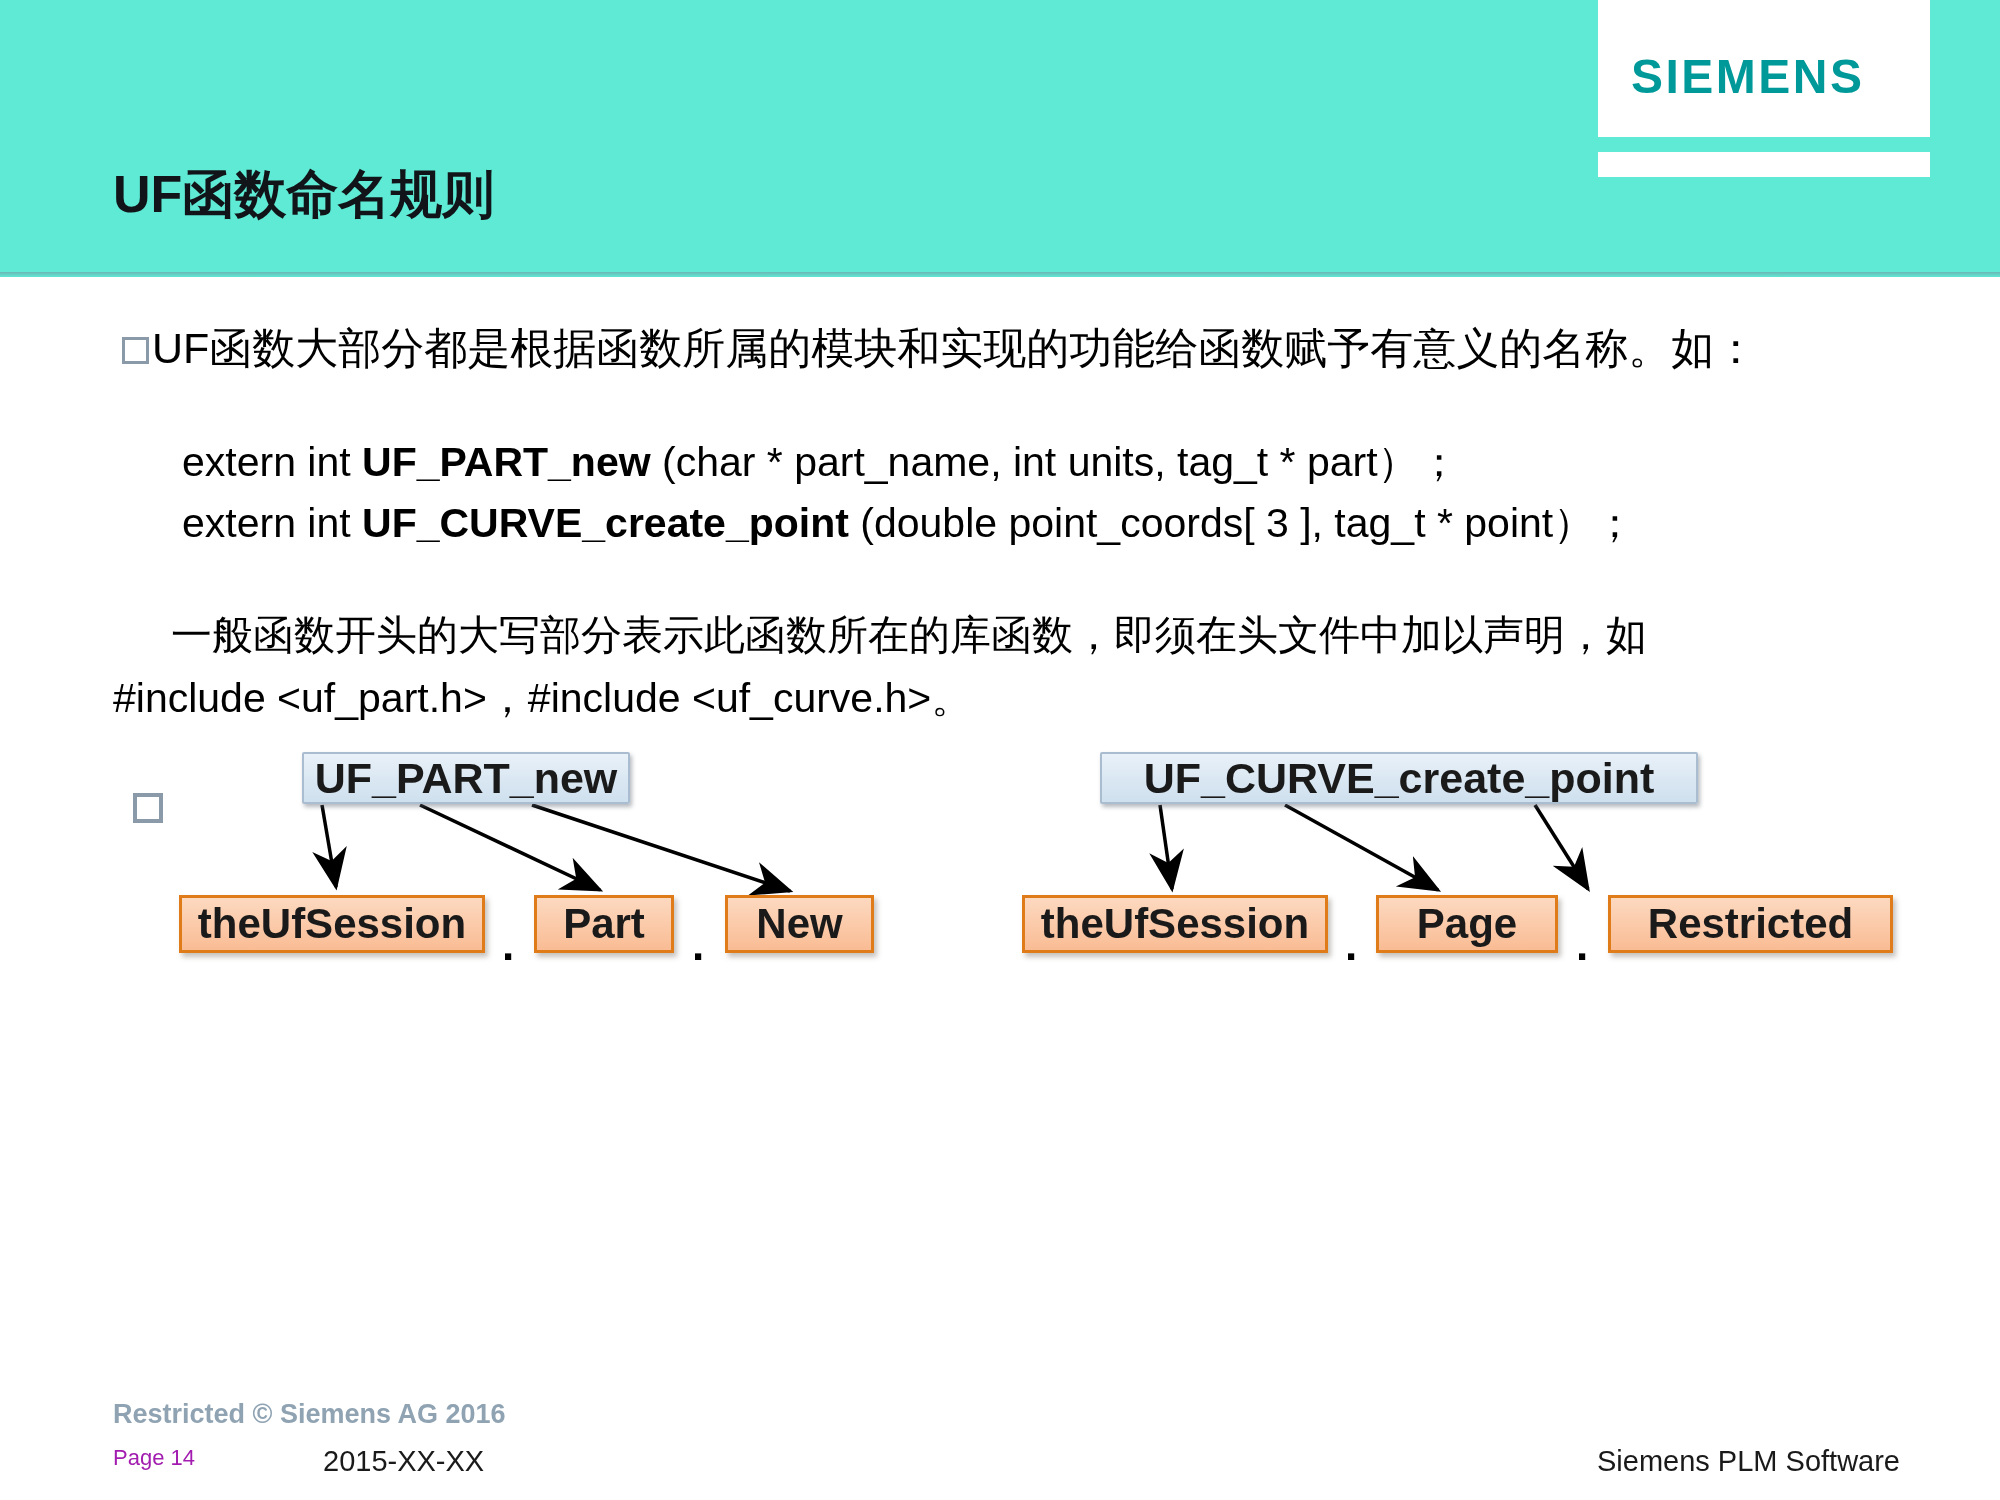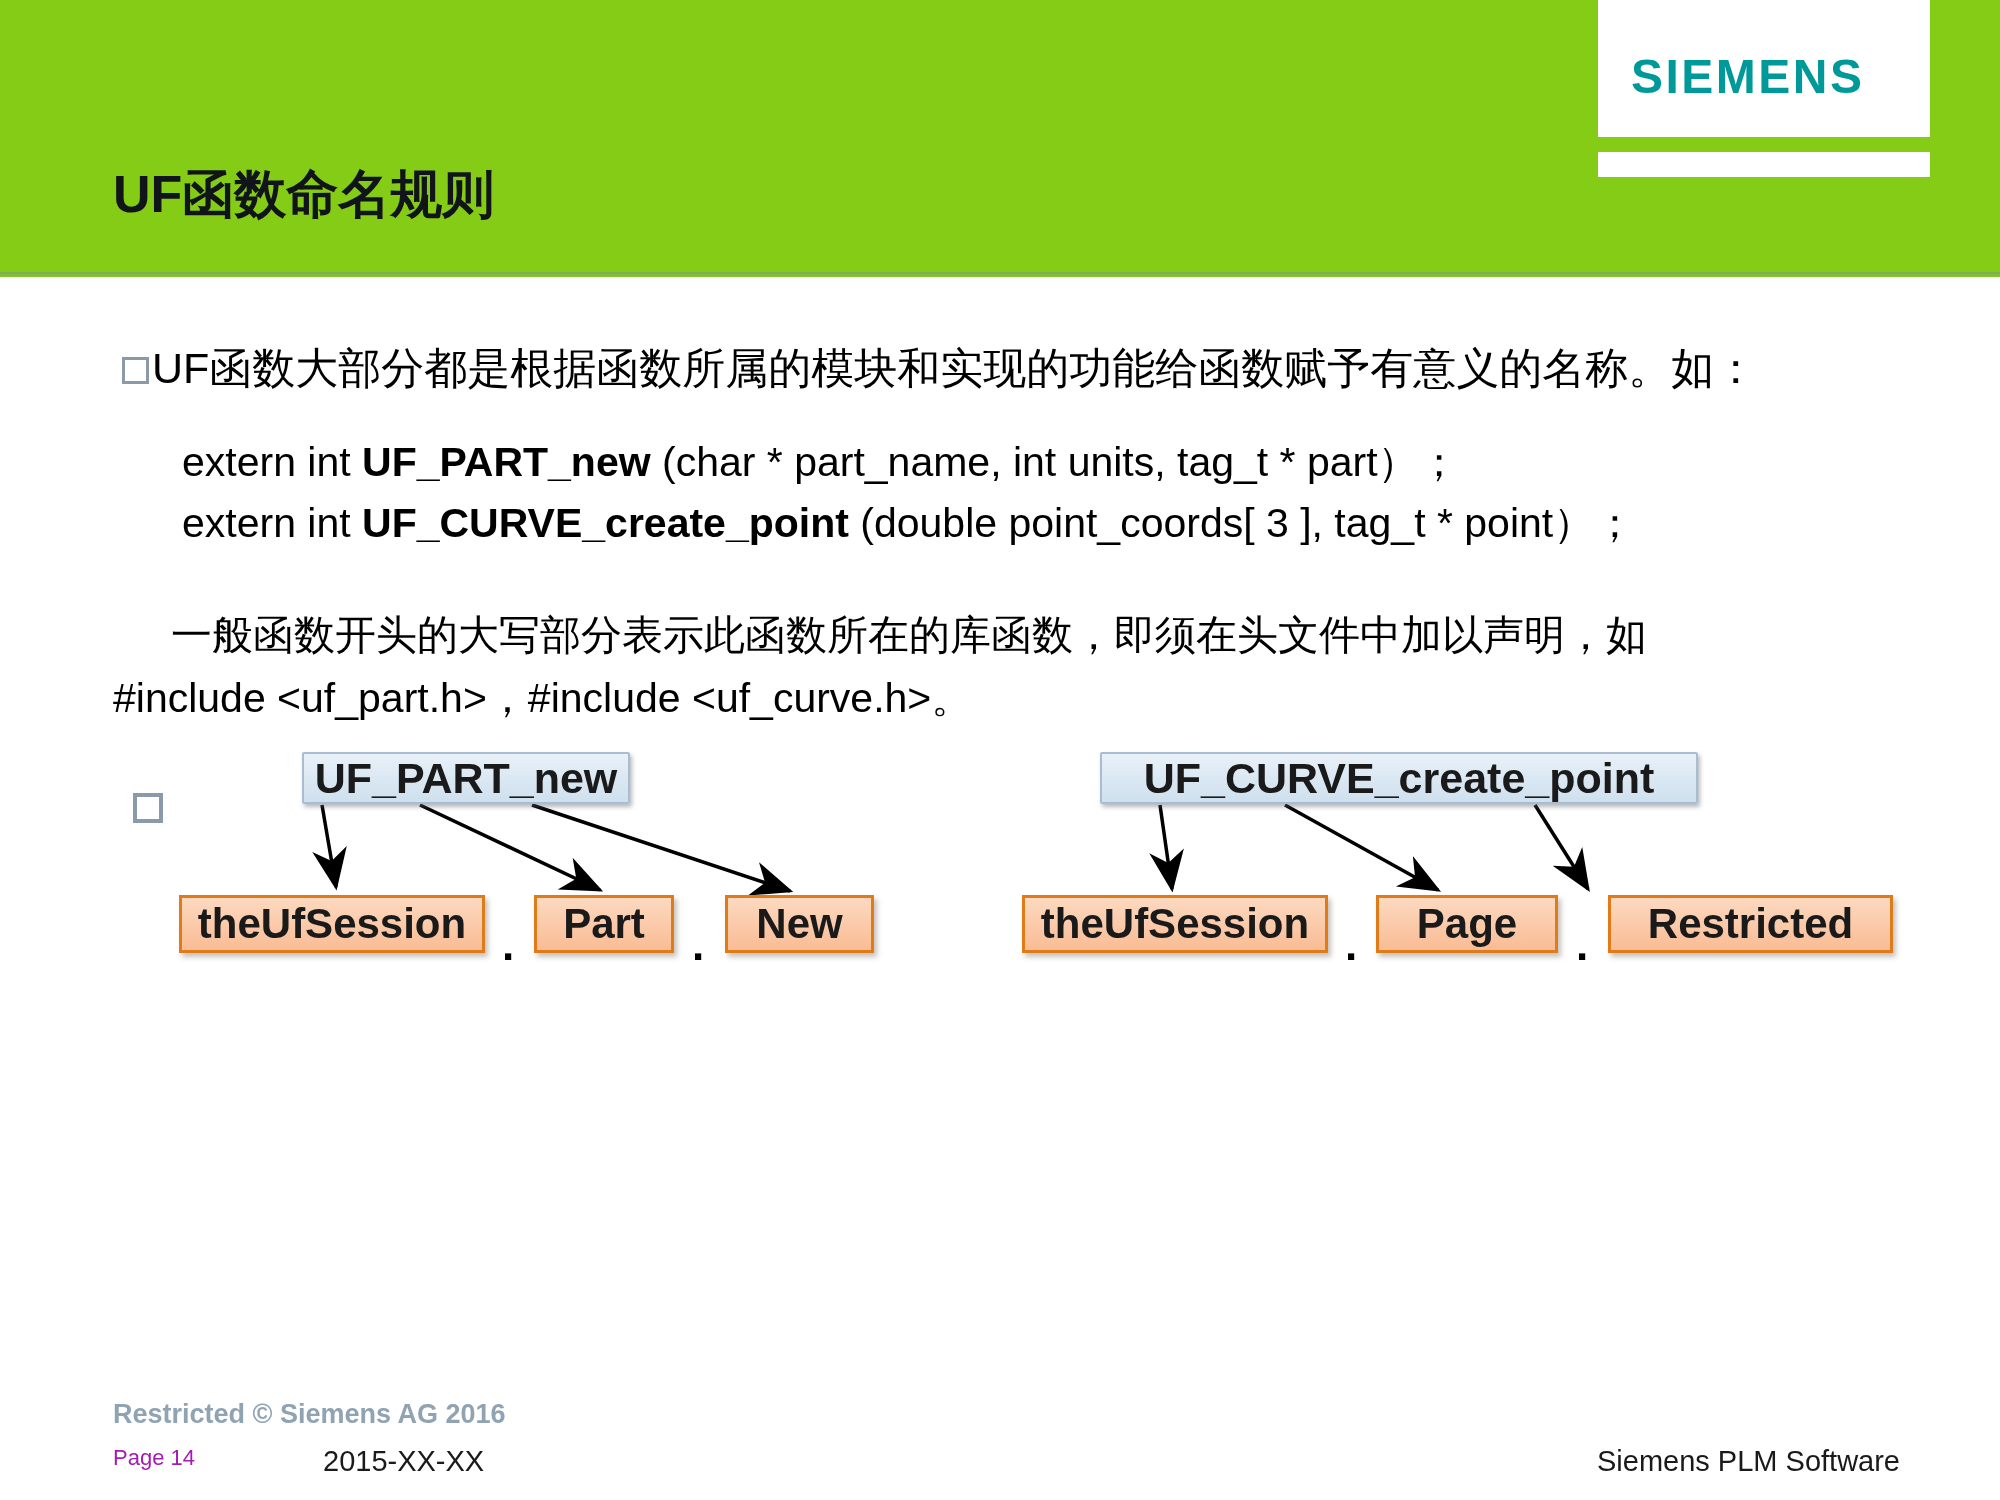--- a/index.html
+++ b/index.html
@@ -15,21 +15,21 @@
     font-family: "Liberation Sans", "DejaVu Sans", sans-serif;
     color: #000000;
   }
 
   
   #header-band {
     position: absolute;
     left: 0; top: 0;
     width: 2000px;
     height: 277px;
-    background: #84cc16;
+    background: #5eead4;
   }
   #header-band .band-shadow {
     position: absolute;
     left: 0; bottom: 0;
     width: 100%;
     height: 5px;
     background: linear-gradient(to bottom, rgba(120,140,155,0.55), rgba(255,255,255,0));
   }
 
   
@@ -101,21 +101,21 @@
   .bullet-marker-solid {
     display: inline-block;
     width: 22px;
     height: 22px;
     border: 4px solid #8a9aa8;
     background: #ffffff;
     margin-top: 16px;
     flex: 0 0 auto;
   }
 
-  #bullet-1 { left: 122px; top: 64px; }
+  #bullet-1 { left: 122px; top: 44px; }
   #bullet-1-text {
     font-size: 43px;
     line-height: 54px;
     margin-left: 3px;
     white-space: nowrap;
     color: #000;
   }
 
   .code-line {
     position: absolute;

